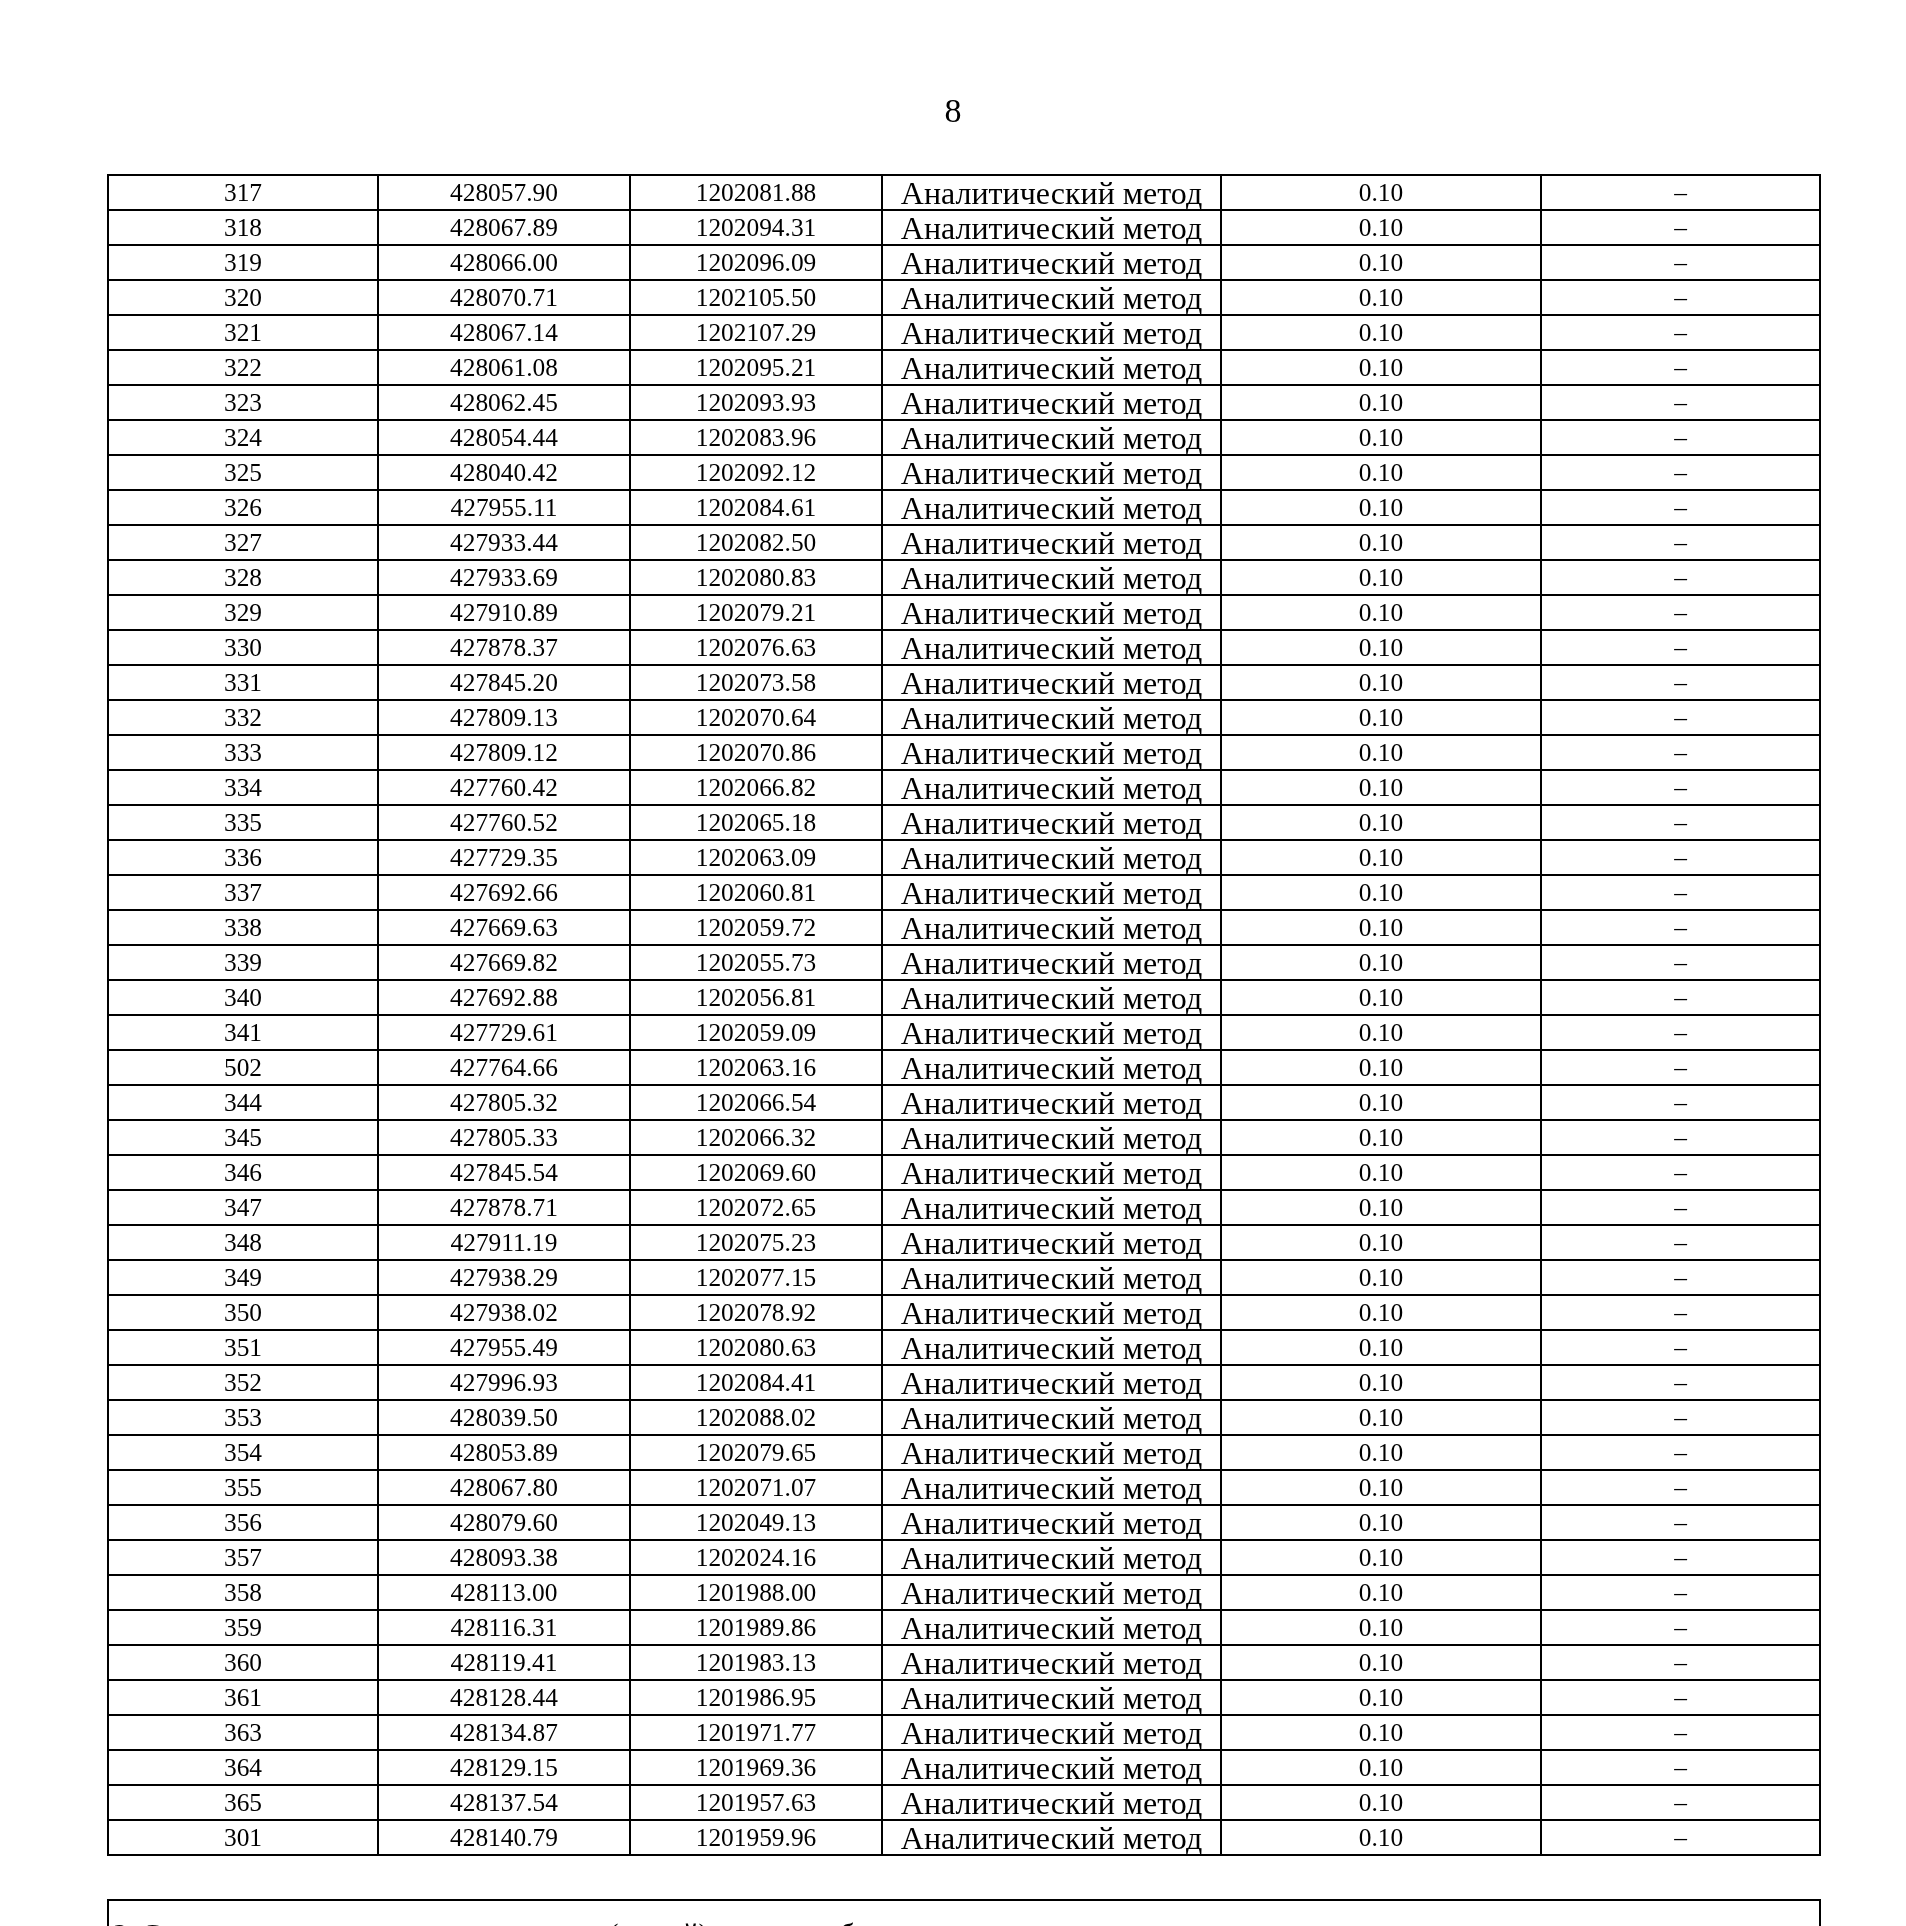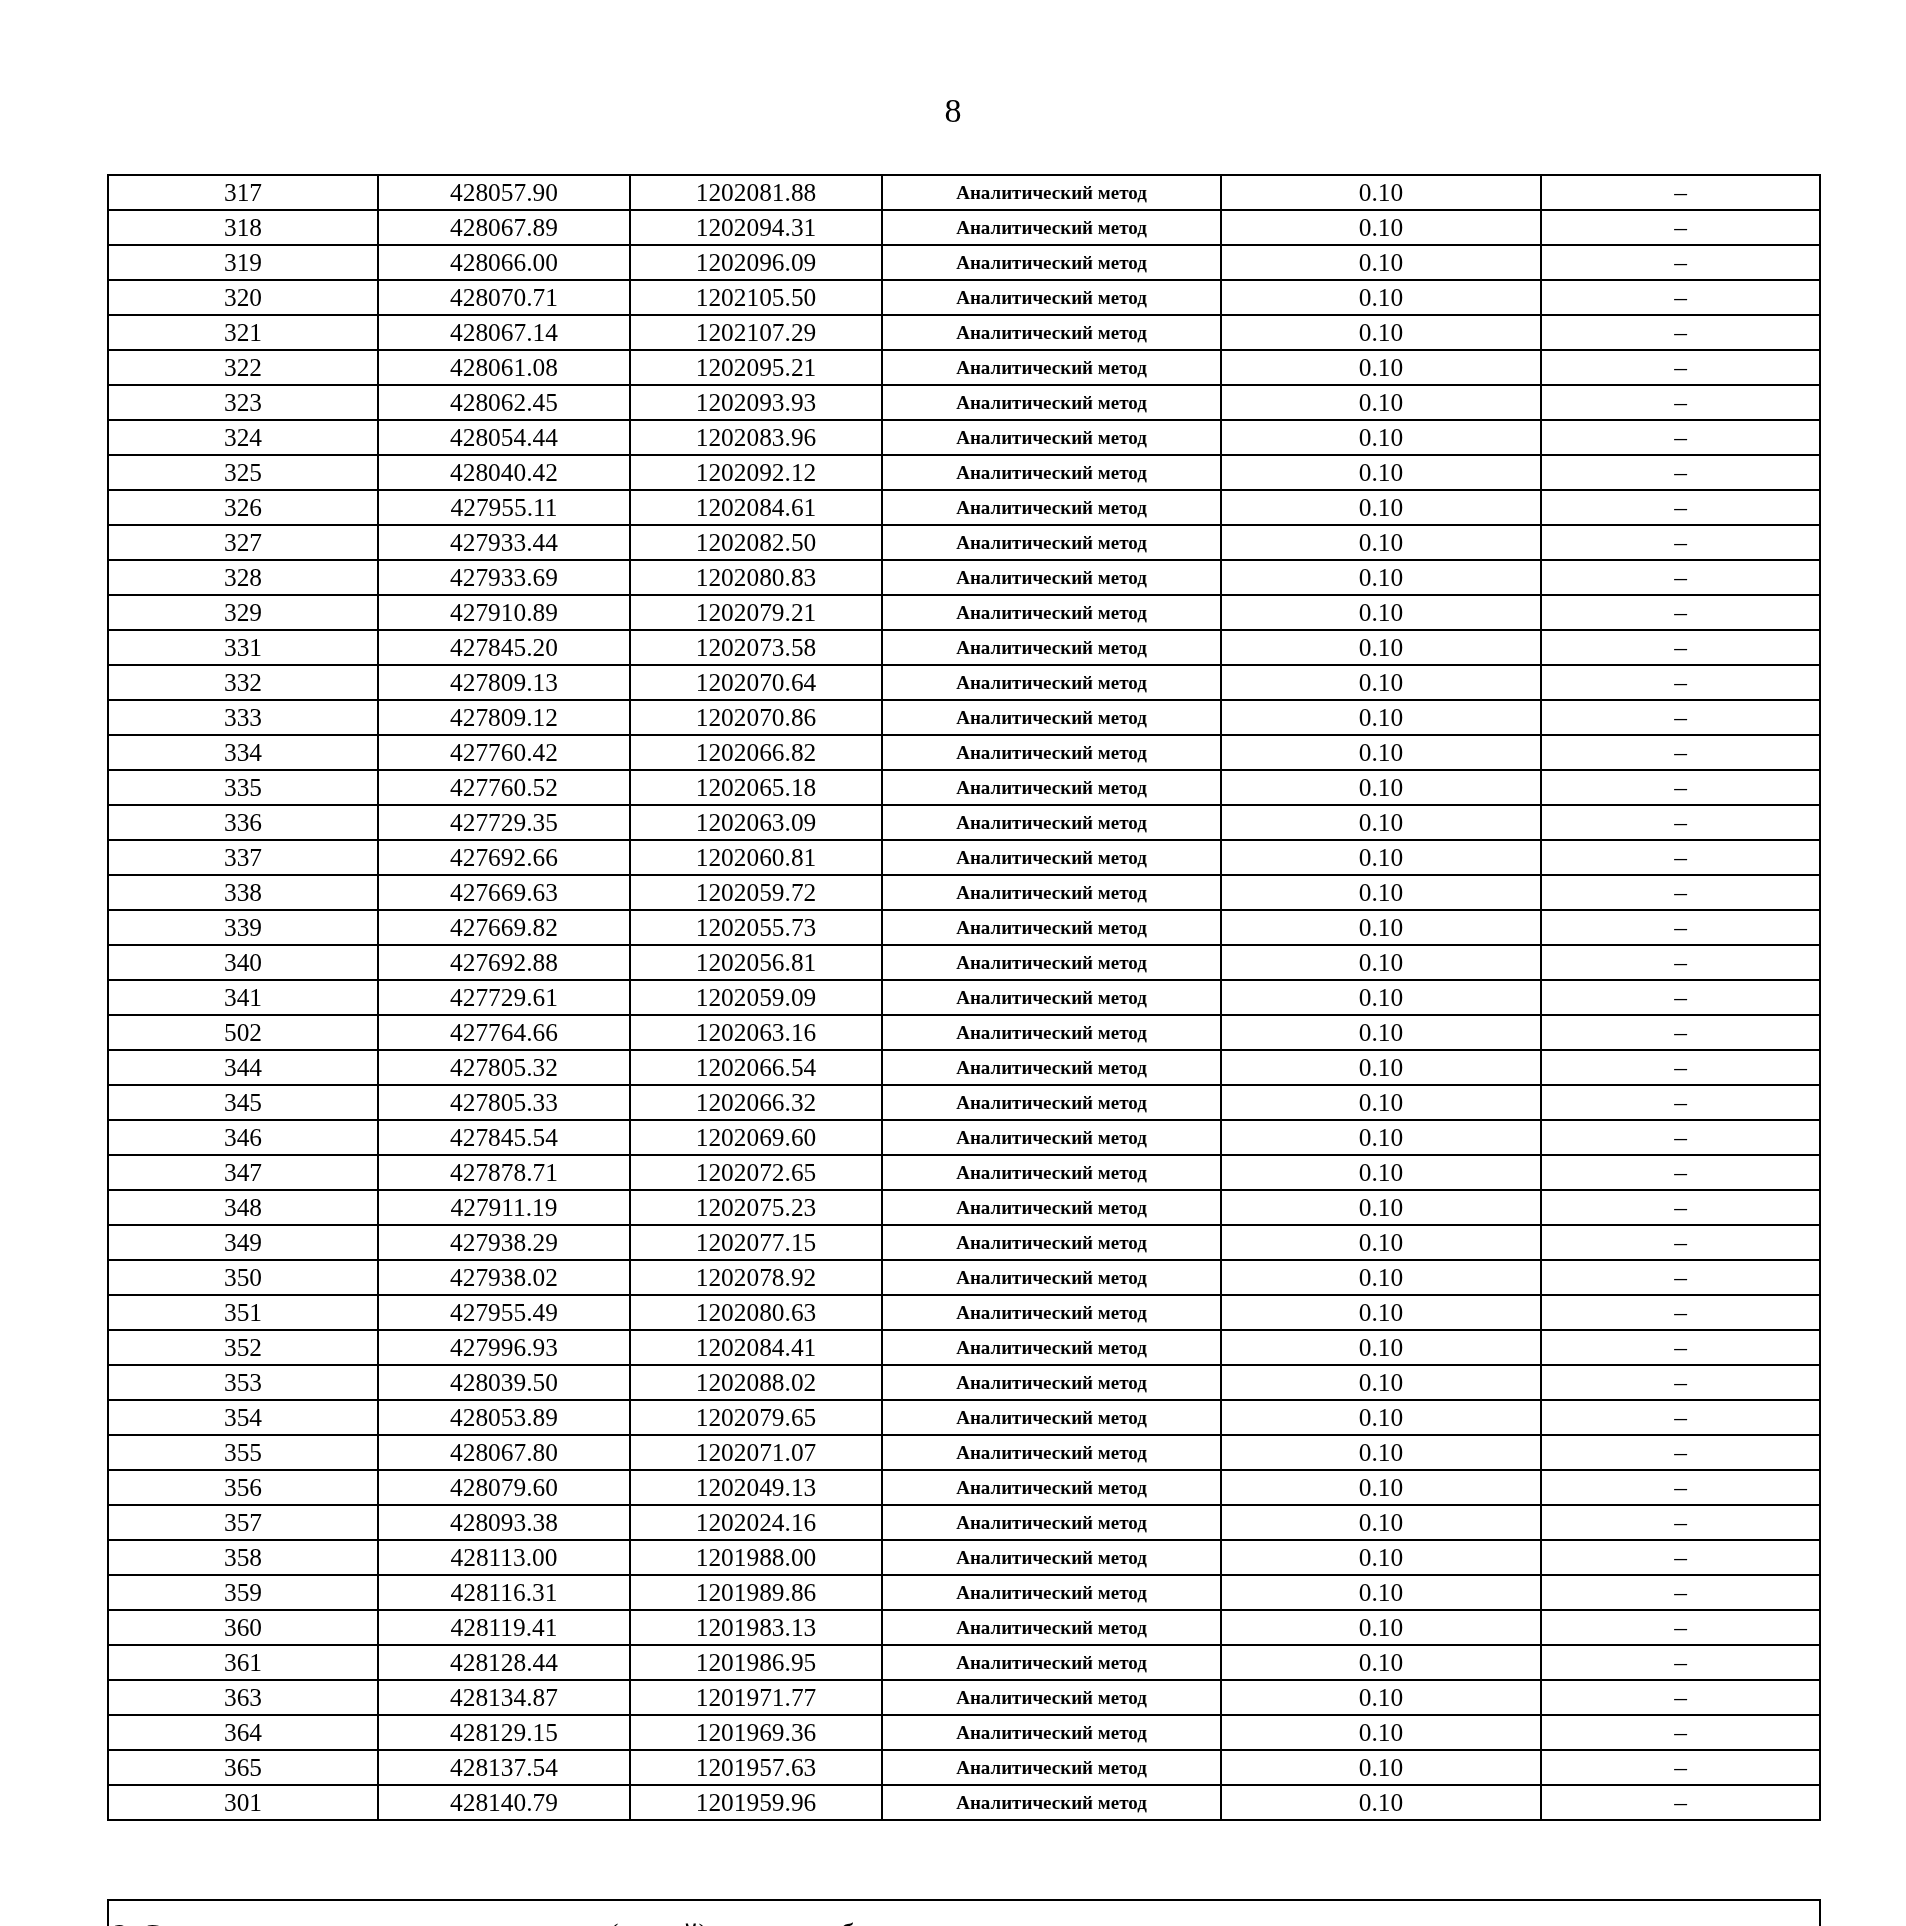--- a/index.html
+++ b/index.html
@@ -4,21 +4,21 @@
 <style>
   html, body { margin: 0; padding: 0; background: #ffffff; }
   body { width: 1906px; height: 2710px; position: relative; font-family: "Liberation Serif", serif; color: #000; }
   .page-number { position: absolute; top: 92px; left: 0; width: 1906px; text-align: center; font-size: 34px; }
   table { border-collapse: collapse; position: absolute; left: 107px; width: 1710px; table-layout: fixed; }
   td { border: 2.3px solid #000; text-align: center; padding: 0; font-size: 25.4px; line-height: 1; }
   #coords { top: 174px; }
   #coords td { height: 33px; }
   .c1 { width: 270px; } .c2 { width: 252px; } .c3 { width: 252px; }
   .c4 { width: 339px; } .c5 { width: 320px; } .c6 { width: 279px; }
-  .method { font-size: 19px; font-weight: bold; }
+  .method { font-size: 32px; }
   #section3 { top: 1899px; }
   .section-title { text-align: left; padding-left: 3.9px; font-size: 28.5px; height: 69px; vertical-align: middle; }
 </style>
 </head>
 <body>
 
 <div class="page-number">8</div>
 
 <table id="coords">
   <colgroup>
@@ -123,20 +123,28 @@
         <td>427933.69</td>
         <td>1202080.83</td>
         <td class="method">Аналитический метод</td>
         <td>0.10</td>
         <td>–</td>
       </tr>
       <tr>
         <td>329</td>
         <td>427910.89</td>
         <td>1202079.21</td>
+        <td class="method">Аналитический метод</td>
+        <td>0.10</td>
+        <td>–</td>
+      </tr>
+      <tr>
+        <td>330</td>
+        <td>427878.37</td>
+        <td>1202076.63</td>
         <td class="method">Аналитический метод</td>
         <td>0.10</td>
         <td>–</td>
       </tr>
       <tr>
         <td>331</td>
         <td>427845.20</td>
         <td>1202073.58</td>
         <td class="method">Аналитический метод</td>
         <td>0.10</td>

